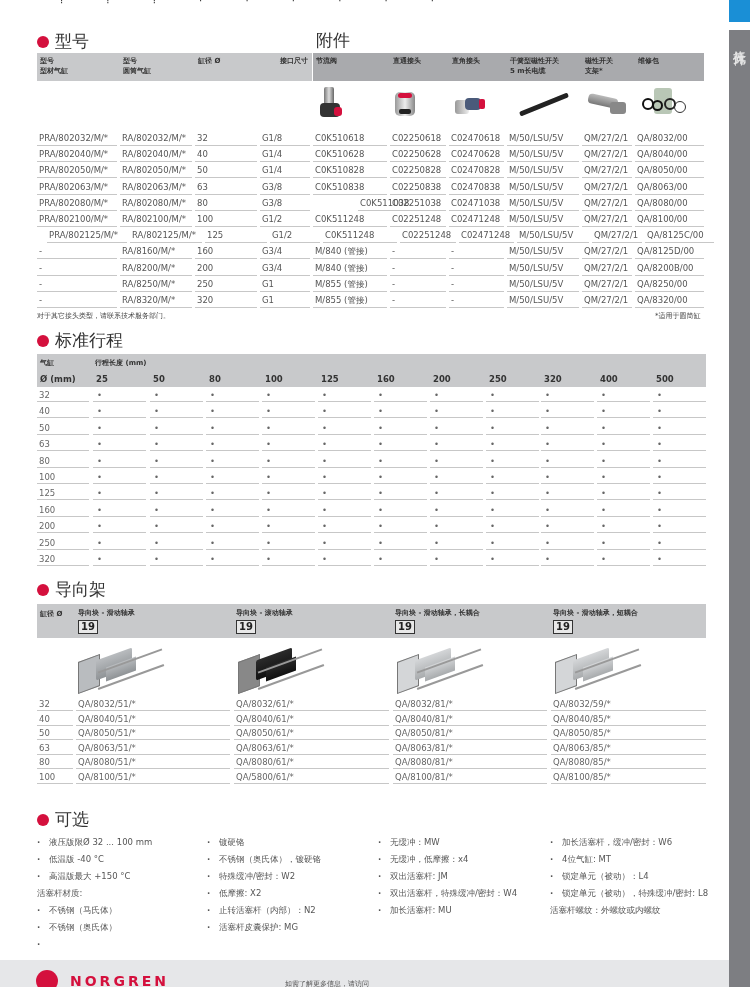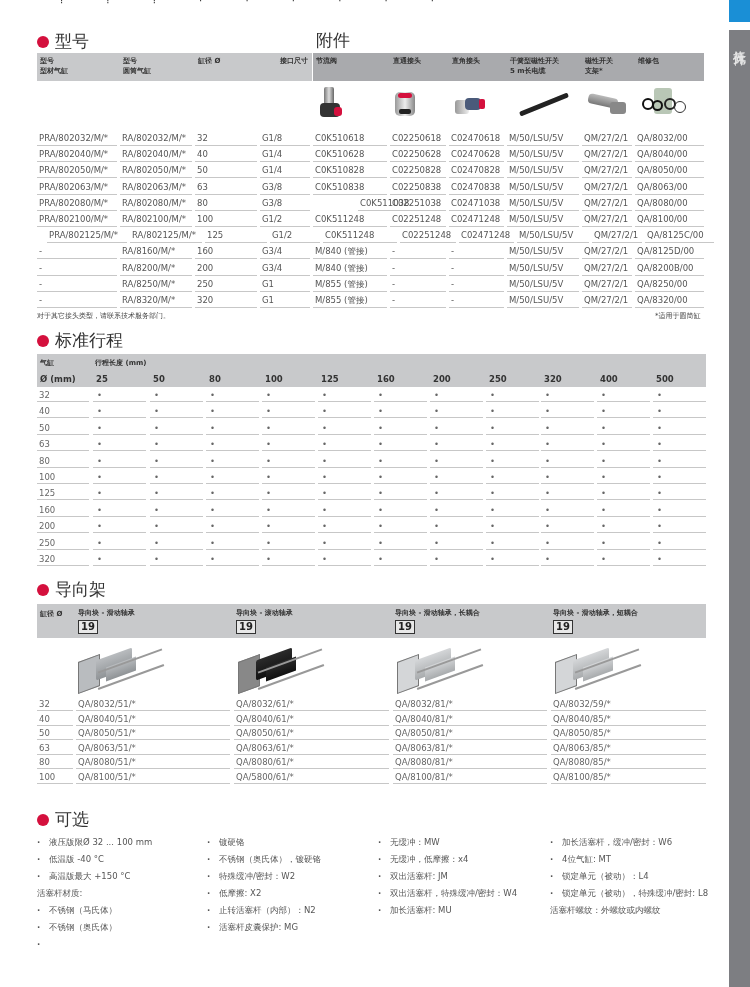--- a/index.html
+++ b/index.html
@@ -507,17 +507,22 @@
       <div class="opt-item" style="left:378px;top:870px;"><span class="b" style="font-weight: bold;">·</span><span>双出活塞杆: JM</span></div>
       <div class="opt-item" style="left:378px;top:887px;"><span class="b" style="font-weight: bold;">·</span><span>双出活塞杆，特殊缓冲/密封：W4</span></div>
       <div class="opt-item" style="left:378px;top:904px;"><span class="b" style="font-weight: bold;">·</span><span>加长活塞杆: MU</span></div>
       <div class="opt-item" style="left:550px;top:836px;"><span class="b" style="font-weight: bold;">·</span><span>加长活塞杆，缓冲/密封：W6</span></div>
       <div class="opt-item" style="left:550px;top:853px;"><span class="b" style="font-weight: bold;">·</span><span>4位气缸: MT</span></div>
       <div class="opt-item" style="left:550px;top:870px;"><span class="b" style="font-weight: bold;">·</span><span>锁定单元（被动）：L4</span></div>
       <div class="opt-item" style="left:550px;top:887px;"><span class="b" style="font-weight: bold;">·</span><span>锁定单元（被动），特殊缓冲/密封: L8</span></div>
       <div class="opt-item" style="left:550px;top:904px;"><span>活塞杆螺纹：外螺纹或内螺纹</span></div>
     </div>
 
+  <div class="footer">
+    <div class="logo-mark"></div>
+    <div class="logo-text">NORGREN</div>
+    <div class="footer-text">如需了解更多信息，请访问</div>
+  </div>
 </div>
 
 <div class="side-blue"></div>
 <div class="side-tab"></div>
 <div class="side-tab-label">执行元件</div>
 
 </body></html>

